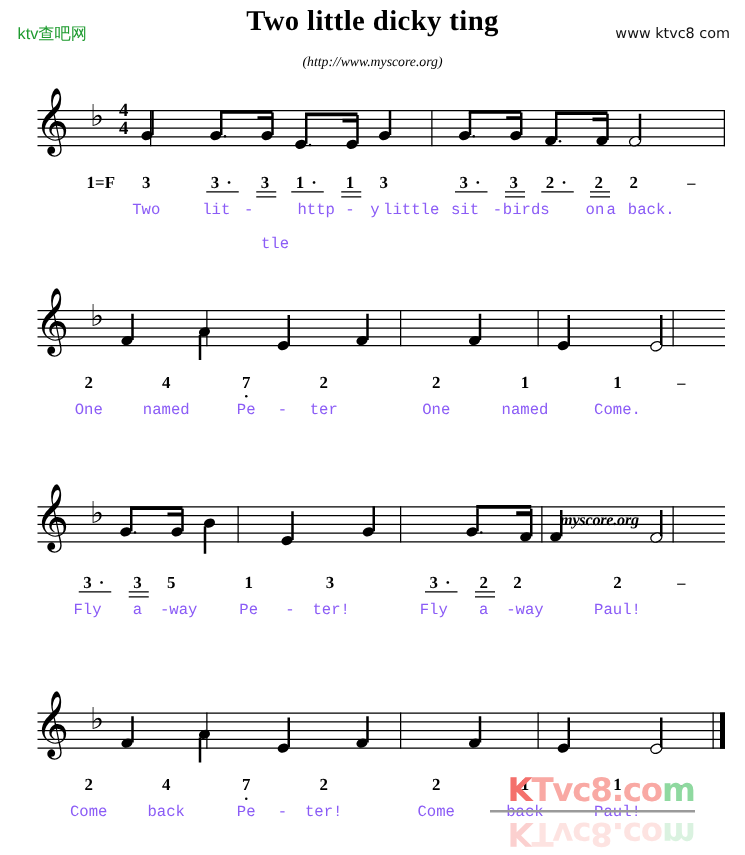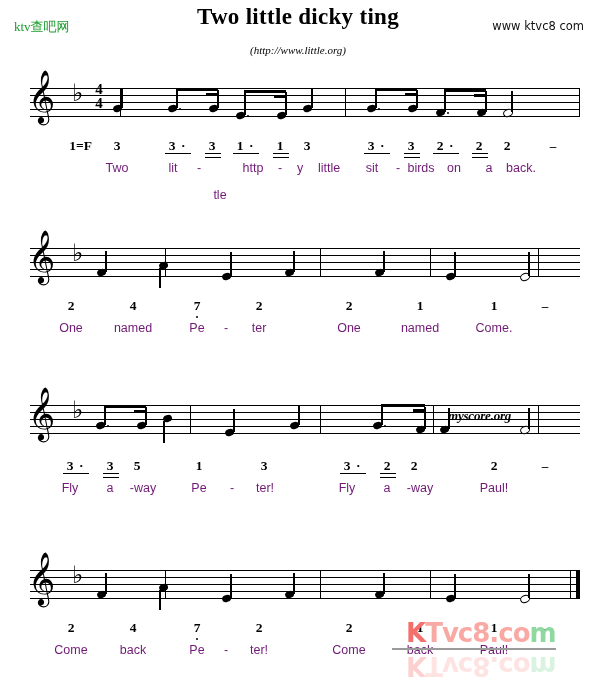--- a/index.html
+++ b/index.html
@@ -9,21 +9,21 @@
     font-family:"Liberation Serif", serif;
     position:relative;
     overflow:hidden;
     -webkit-font-smoothing:none;
   }
   .page{position:relative;width:596px;height:684px;}
 
   
   .logo-left{
     position:absolute; left:14px; top:18px;
-    font-family:Liberation Serif, serif;
+    font-family:Liberation Sans, sans-serif;
     font-size:13px; color:#1e9b2f; letter-spacing:0px;
     white-space:nowrap;
   }
   .song-title{
     position:absolute; left:0; right:0; top:4px;
     text-align:center;
     font-family:"Liberation Serif", serif;
     font-weight:bold; font-size:23px; color:#000;
     letter-spacing:0.3px;
   }
@@ -99,22 +99,22 @@
     font-weight:bold;font-size:13.5px;color:#000;
   }
   .octlow{position:absolute;width:2.4px;height:2.4px;border-radius:50%;background:#000;margin-left:-1.2px;}
   .ul1{position:absolute;height:1.4px;background:#000;}
   .ul2{position:absolute;height:1.4px;background:#000;}
 
   
   .lyricrow{position:absolute;left:0;width:596px;height:20px;}
   .ly{
     position:absolute;
-    font-family:Liberation Sans, sans-serif;
-    font-size:12.5px;color:#701a75;white-space:nowrap;
+    font-family:Liberation Mono, monospace;
+    font-size:12.5px;color:#8b5cf6;white-space:nowrap;
     text-align:center;transform:translateX(-50%);
   }
 
   
   .wm-myscore{
     position:absolute;
     font-family:"Liberation Serif", serif;
     font-weight:bold;font-style:italic;font-size:13px;color:#000;
     letter-spacing:-0.2px;
   }
@@ -140,21 +140,21 @@
   .wm-rule{position:absolute;height:1.6px;background:#9a9a9a;}
 </style>
 </head>
 <body>
 
 <div class="page">
 
   <div class="logo-left">ktv查吧网</div>
   <div class="song-title">Two little dicky ting</div>
   <div class="url-right">www ktvc8 com</div>
-  <div class="subtitle">(http://www.little.org)</div>
+  <div class="subtitle">(http://www.myscore.org)</div>
 
   <div class="system" style="top:88px;">
     <div class="staff">
       <div class="ln"></div>
         <div class="ln"></div>
         <div class="ln"></div>
         <div class="ln"></div>
         <div class="ln"></div>
       <div class="clef">𝄞</div>
       <div class="keysig" style="left:42px;">♭</div>
@@ -267,21 +267,21 @@
         <div class="ly" style="left: 173px; top: 0px;">lit</div>
         <div class="ly" style="left: 199px; top: 0px;">-</div>
         <div class="ly" style="left: 220px; top: 0px; margin-top: 27px;">tle</div>
         <div class="ly" style="left: 253px; top: 0px;">http</div>
         <div class="ly" style="left: 280px; top: 0px;">-</div>
         <div class="ly" style="left: 300px; top: 0px;">y</div>
         <div class="ly" style="left: 329px; top: 0px;">little</div>
         <div class="ly" style="left: 372px; top: 0px;">sit</div>
         <div class="ly" style="left: 398px; top: 0px;">-</div>
         <div class="ly" style="left: 421px; top: 0px;">birds</div>
-        <div class="ly" style="left: 454px; top: 0px;">on</div>
+        <div class="ly" style="left: 476px; top: 0px;">on</div>
         <div class="ly" style="left: 489px; top: 0px;">a</div>
         <div class="ly" style="left: 521px; top: 0px;">back.</div>
       </div>
   </div>
 
   <div class="system" style="top:248px;">
     <div class="staff">
       <div class="ln"></div>
         <div class="ln"></div>
         <div class="ln"></div>

